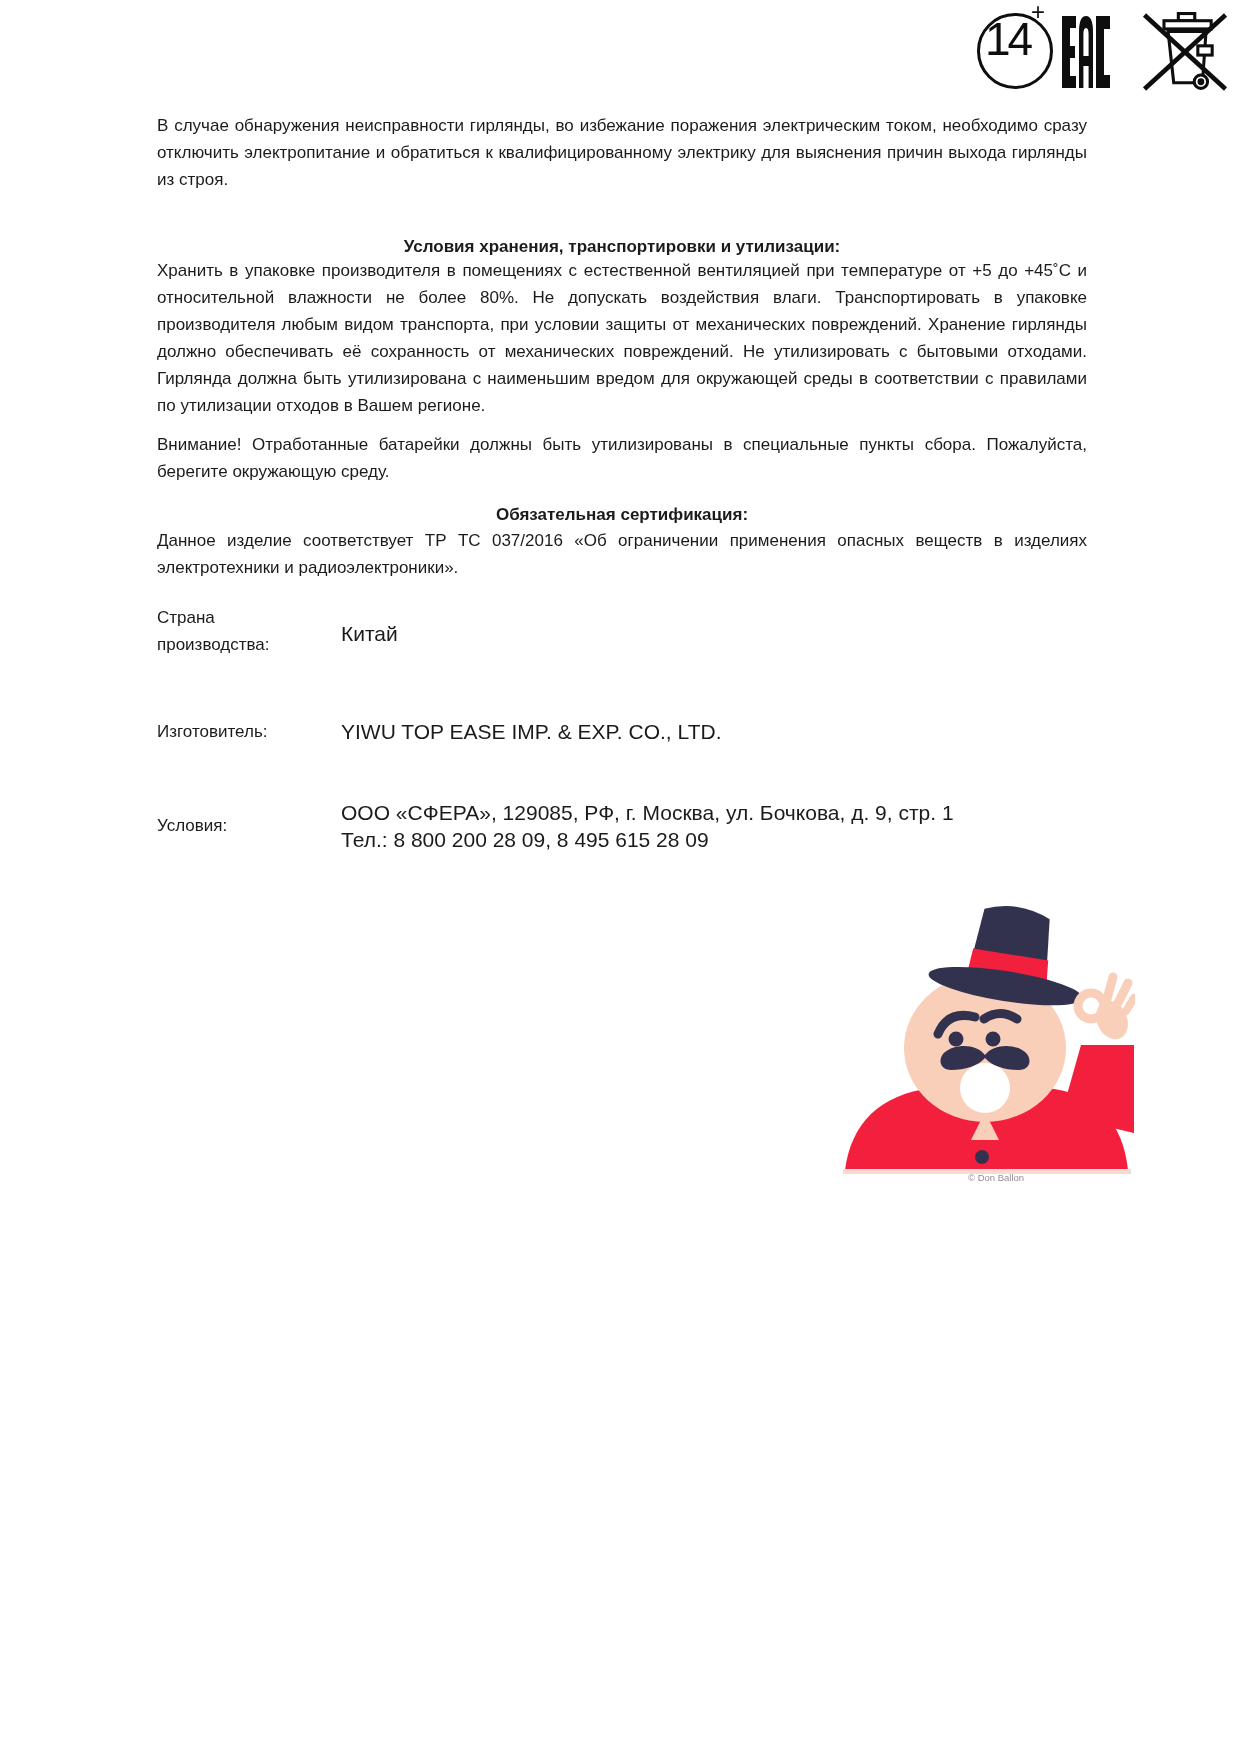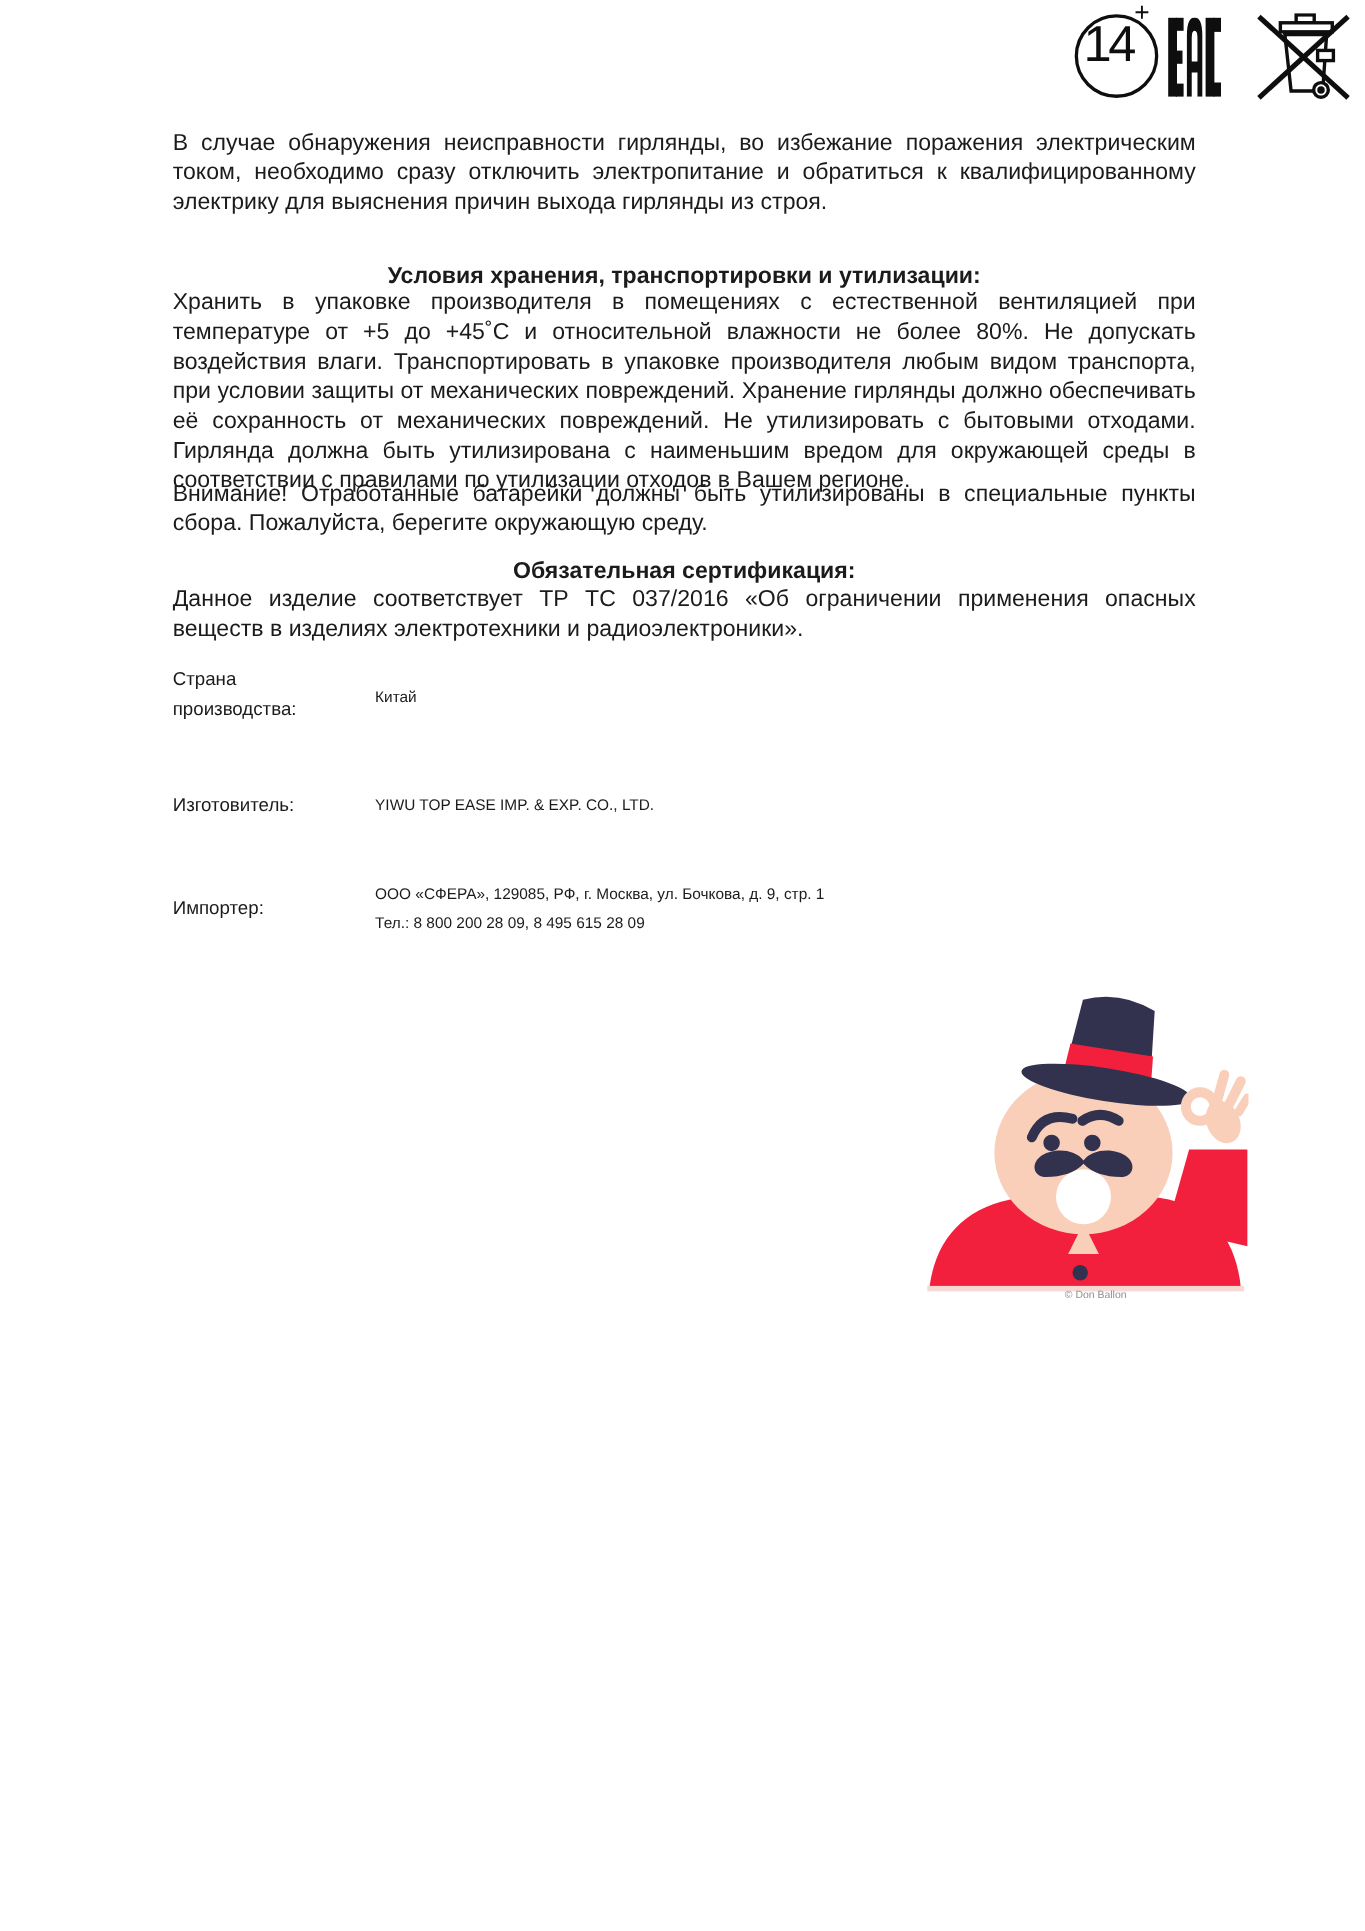--- a/index.html
+++ b/index.html
@@ -2,41 +2,41 @@
 <html style="--mascot_red: #f2203d; --mascot_navy: #32324f; --mascot_skin: #f9cfba; --mascot_strip: #f7d9d4; --ink: #0e0e0e;"><head>
 <meta charset="utf-8">
 <style>
   html,body{margin:0;padding:0;}
   body{
     width:1241px;height:1755px;position:relative;background:#ffffff;
     font-family:"Liberation Sans", sans-serif;color:#1b1b1b;overflow:hidden;
   }
   .par{
     position:absolute;left:157px;width:930px;
-    font-size:21px;line-height:27px;text-align:justify;
+    font-size:17px;line-height:27px;text-align:justify;
   }
   .heading{font-weight:bold;text-align:center;}
   
   .badge14{
     position:absolute;left:977px;top:13px;width:70px;height:70px;
     border:3px solid #0e0e0e;border-radius:50%;
     display:flex;align-items:flex-start;justify-content:center;color:#0e0e0e;
   }
   .badge14 .num{font-size:46px;font-weight:400;letter-spacing:-3px;line-height:1;}
   .badge14 .plus{font-size:24px;font-weight:400;line-height:1;margin:-16px 0 0 1px;}
   .eac{position:absolute;left:1061px;top:16px;width:50px;height:72px;}
   .weee{position:absolute;left:1140px;top:12px;width:90px;height:80px;}
   
   .detail-label{
     position:absolute;left:157px;width:140px;
     font-size:17px;line-height:27px;
   }
   .detail-lines{
     position:absolute;left:341px;width:740px;
-    font-size:14px;line-height:27px;
+    font-size:21px;line-height:27px;
   }
   
   .mascot{position:absolute;left:835px;top:898px;width:300px;height:280px;}
   .credit{
     position:absolute;left:968px;top:1172px;width:100px;text-align:left;
     font-size:9.5px;color:#8f8f8f;
   }
 </style>
 </head>
 <body>
@@ -90,21 +90,21 @@
   <div class="detail-label" style="top:604px">Страна производства:</div>
   <div class="detail-lines" style="top:620px">
     <div>Китай</div>
   </div>
 
   <div class="detail-label" style="top:718px">Изготовитель:</div>
   <div class="detail-lines" style="top:718px">
     <div>YIWU TOP EASE IMP. &amp; EXP. CO., LTD.</div>
   </div>
 
-  <div class="detail-label" style="top:812px">Импортер:</div>
+  <div class="detail-label" style="top:812px">Условия:</div>
   <div class="detail-lines" style="top:799px">
     <div>ООО «СФЕРА», 129085, РФ, г. Москва, ул. Бочкова, д. 9, стр. 1</div>
     <div>Тел.: 8 800 200 28 09, 8 495 615 28 09</div>
   </div>
 
   <svg class="mascot" viewBox="0 0 300 280" role="img">
 
     <path d="M10,272 C16,226 44,196 98,190 L210,190 C262,194 288,225 293,272 Z" style="fill:var(--mascot_red)"></path>
 
     <path d="M226,218 L246,147 L299,147 L299,235 Z" style="fill:var(--mascot_red)"></path>

